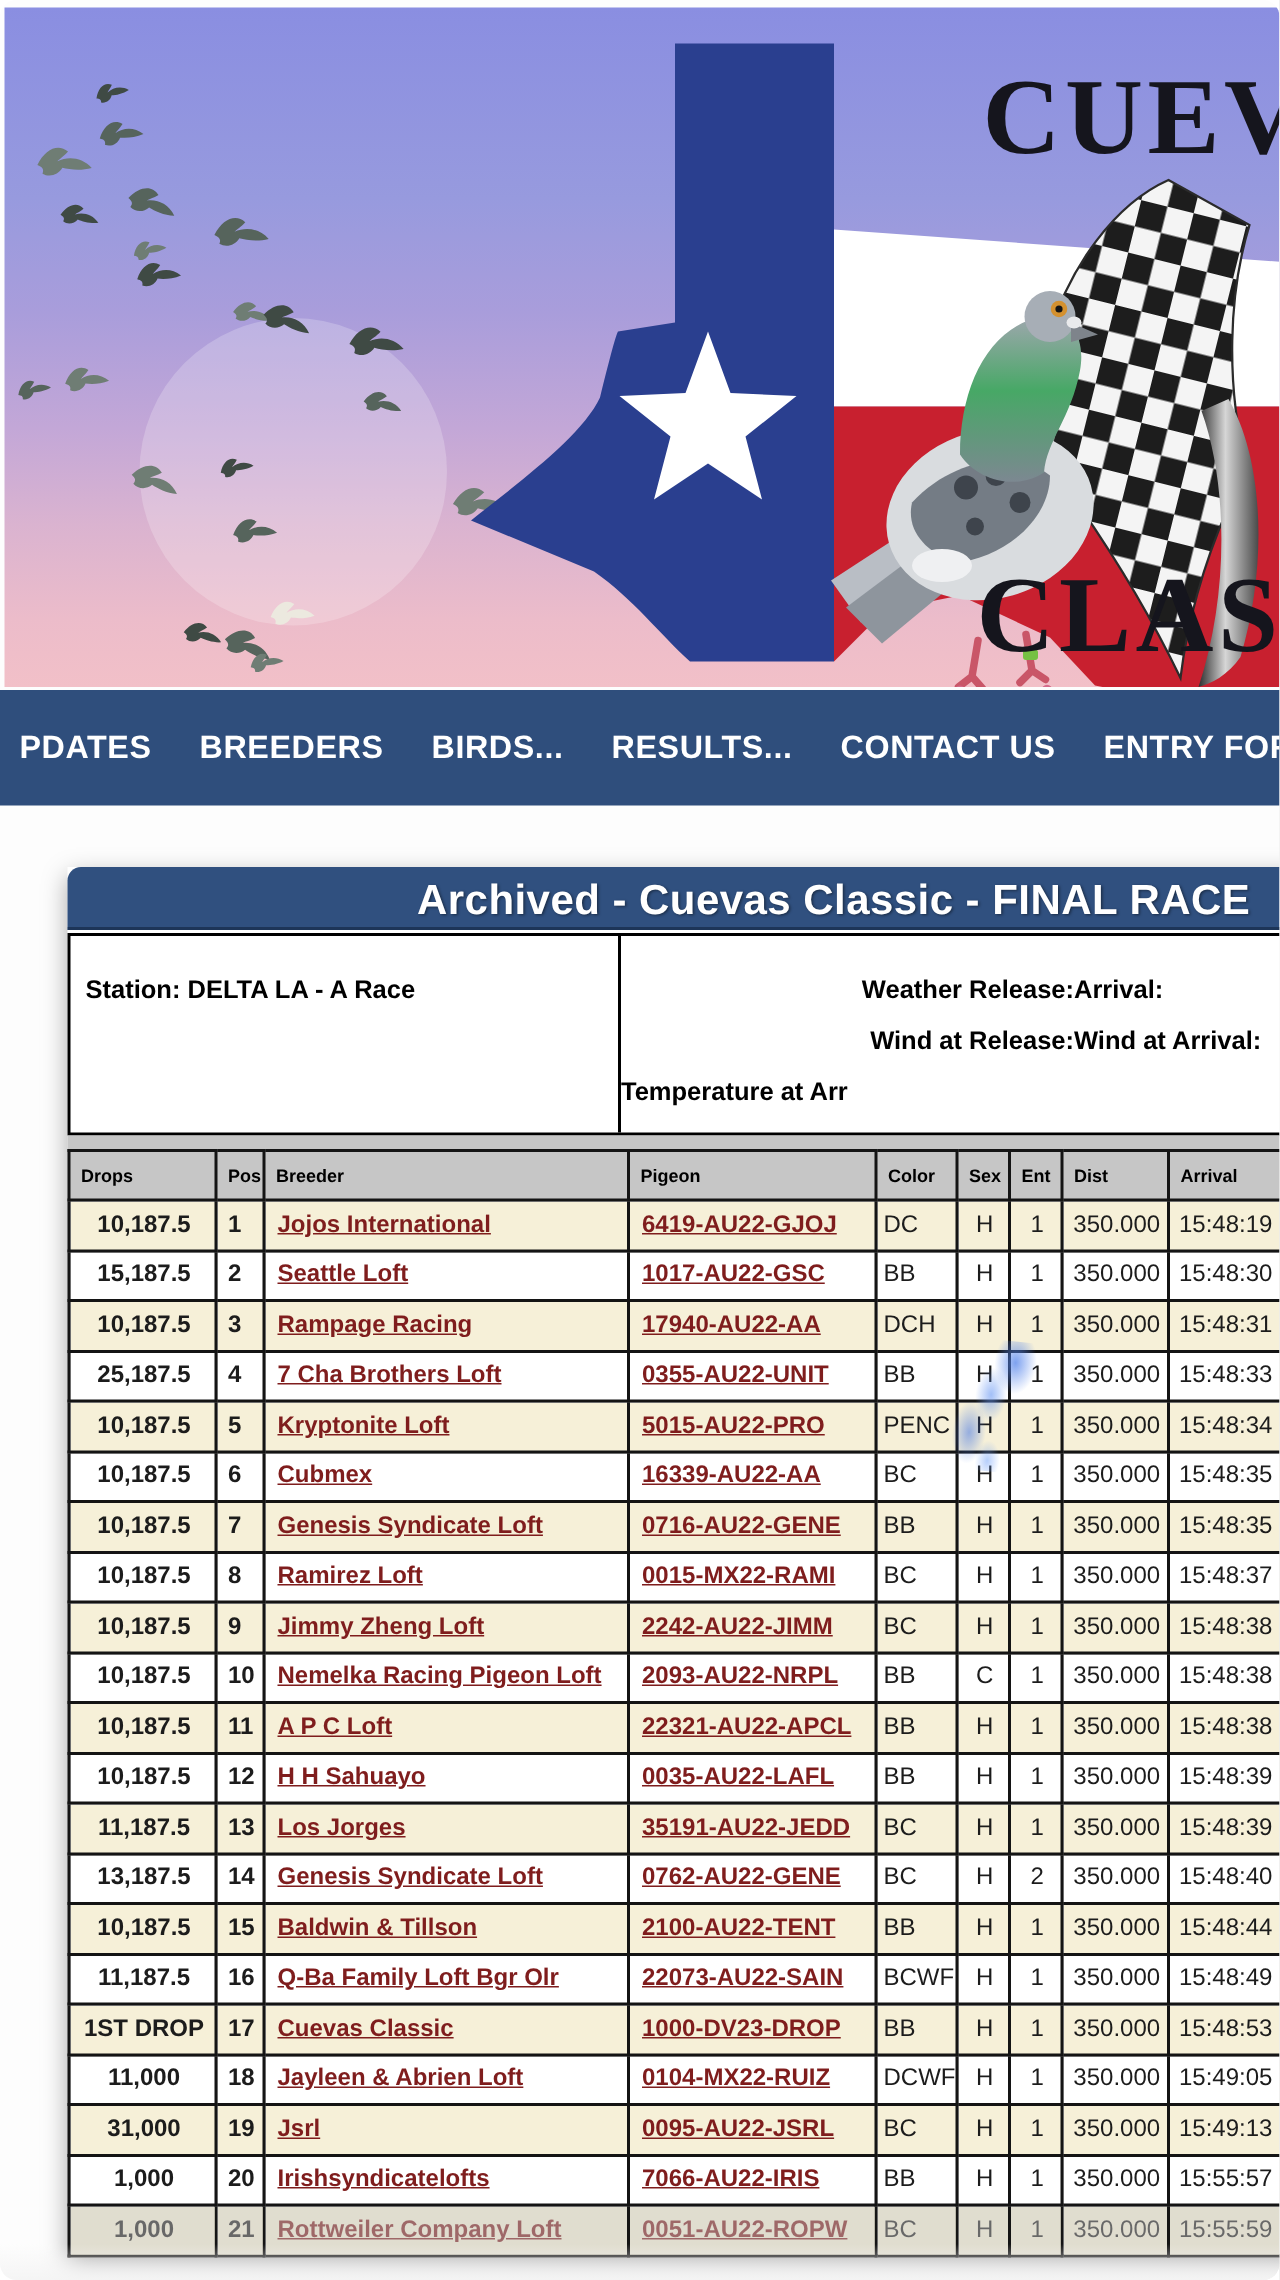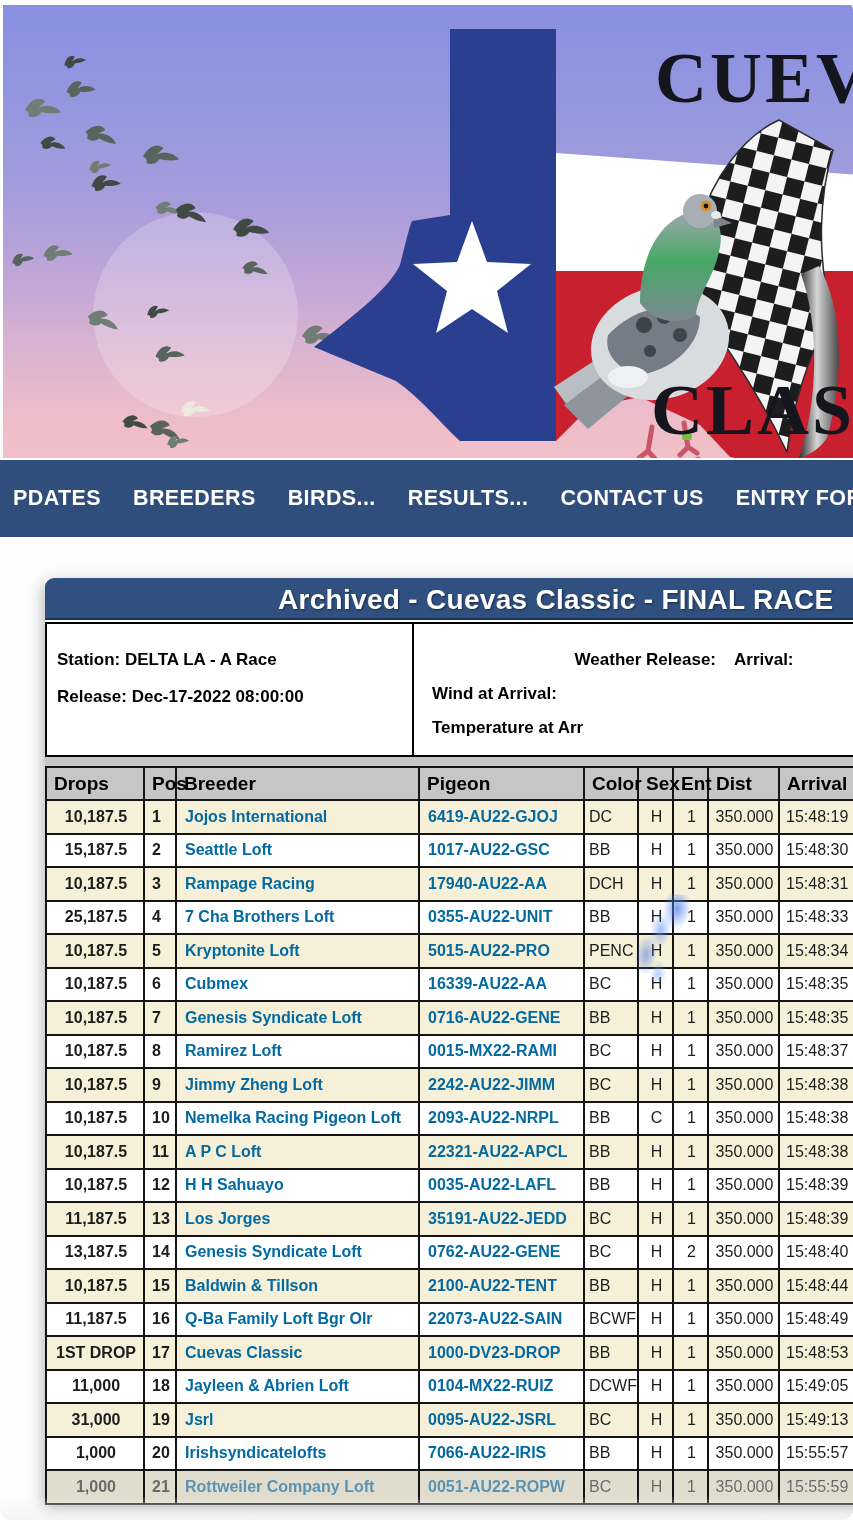--- a/index.html
+++ b/index.html
@@ -35,35 +35,35 @@
     box-shadow:inset 0 -2px 0 #1d3558;}
   .card-title span{position:absolute;left:233px;top:6px;color:#ffffff;font-weight:bold;
     font-size:28px;letter-spacing:.3px;white-space:nowrap;
     text-shadow:1px 1px 2px rgba(0,0,0,0.45);}
   .info{margin-top:2px;border:2px solid #000;background:#ffffff;height:131px;display:flex;}
   .info-left{width:367px;border-right:2px solid #000;padding:26px 4px 0 10px;box-sizing:border-box;}
   .info-left div{font-weight:bold;font-size:17px;color:#000;margin-bottom:17px;}
   .info-right{flex:1;padding-top:26px;box-sizing:border-box;}
   .wline{display:flex;margin-bottom:14px;font-weight:bold;font-size:17px;color:#000;}
   .wl-left{width:282px;text-align:right;margin-left:20px;}
-  .wl-right{margin-left:18px;white-space:nowrap;}
+  .wl-right{white-space:nowrap;}
   .gray-strip{height:9px;background:#c6c6c6;}
 
   
   table.results{border-collapse:collapse;table-layout:fixed;width:1004px;background:#c6c6c6;}
-  .results th{background:#c6c6c6;color:#000;font-weight:bold;font-size:19px;text-align:left;
+  .results th{background:#c6c6c6;color:#000;font-weight:bold;font-size:12px;text-align:left;
     padding:0 0 0 7px;height:31px;border:2px solid #141414;}
   .results td{height:31.5px;border:2px solid #141414;font-size:16px;color:#1c1c1c;
     padding:0 2px 0 4px;overflow:hidden;white-space:nowrap;}
   tr.cream td{background:#f6f0d8;}
   tr.white td{background:#ffffff;}
   .c-drops{text-align:center;font-weight:bold;color:#000;}
   .c-pos{text-align:left;font-weight:bold;color:#000;padding-left:7px !important;}
   .c-breeder,.c-pigeon{padding-left:8px !important;}
-  .cell-link{font-weight:bold;color:#0369a1;cursor:pointer;}
+  .cell-link{font-weight:bold;color:#7f1d1d;text-decoration:underline;cursor:pointer;}
   .c-color{text-align:left;margin-left:17px;}
   .c-sex,.c-ent,.c-dist{text-align:center;}
   .c-arr{text-align:left;padding-left:6px !important;}
   tr.faded td{opacity:.55;filter:blur(.4px);}
 
   
   .smudge{position:absolute;left:612px;top:893px;width:100px;height:88px;z-index:40;
     transform:rotate(6deg);pointer-events:none;
     background:
       radial-gradient(ellipse 20px 30px at 62% 16%,rgba(82,130,235,.75),rgba(82,130,235,0) 70%),
@@ -220,28 +220,28 @@
     </div>
 
   <div class="card">
     <div class="card-title">
       <span>Archived - Cuevas Classic - FINAL RACE</span>
     </div>
 
     <div class="info">
       <div class="info-left">
         <div>Station: DELTA LA - A Race</div>
-        <div>Release: Dec-17-2022 08:00:00</div>
       </div>
       <div class="info-right">
         <div class="wline">
           <span class="wl-left">Weather Release:</span>
           <span class="wl-right">Arrival:</span>
         </div>
         <div class="wline">
+          <span class="wl-left">Wind at Release:</span>
           <span class="wl-right">Wind at Arrival:</span>
         </div>
         <div class="wline">
           <span class="wl-right">Temperature at Arr</span>
         </div>
       </div>
     </div>
 
     <div class="gray-strip"></div>
 

